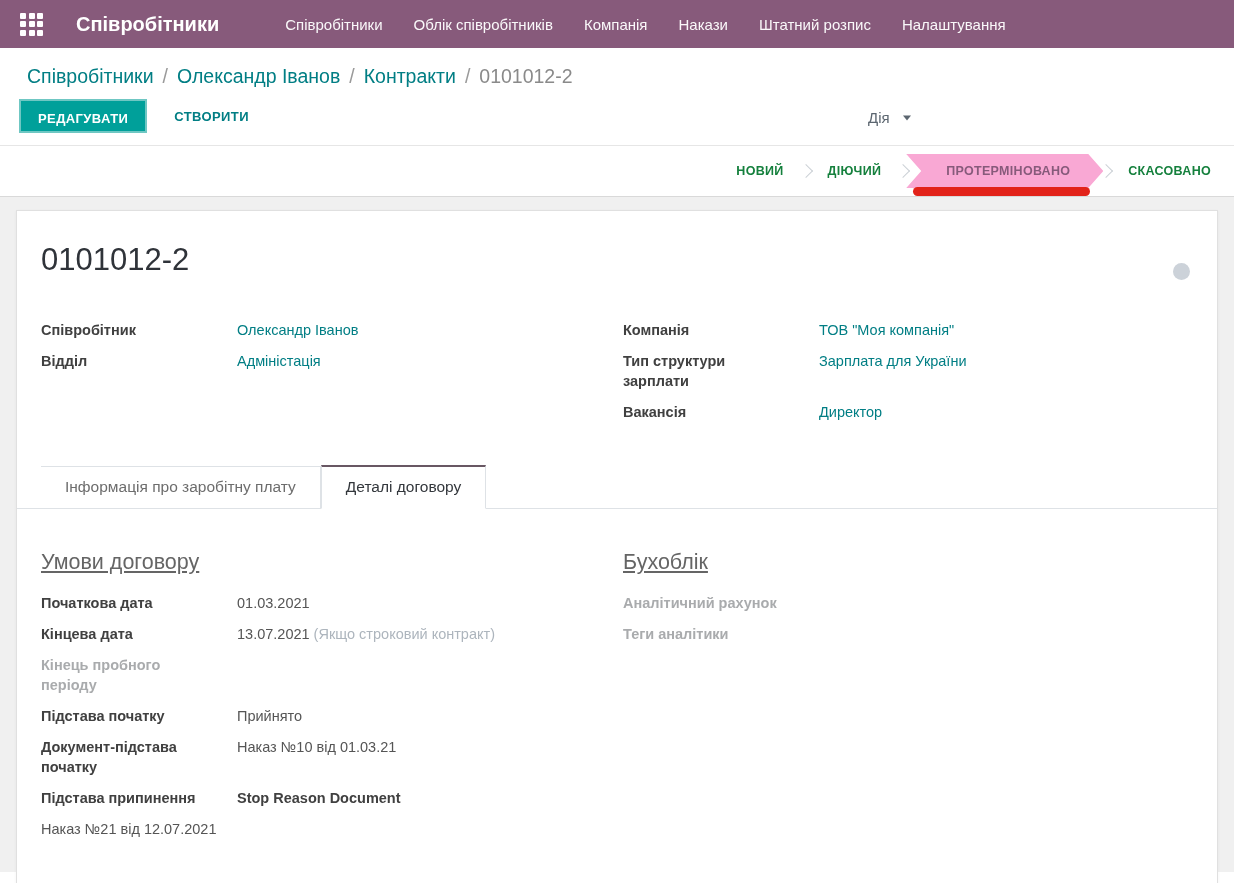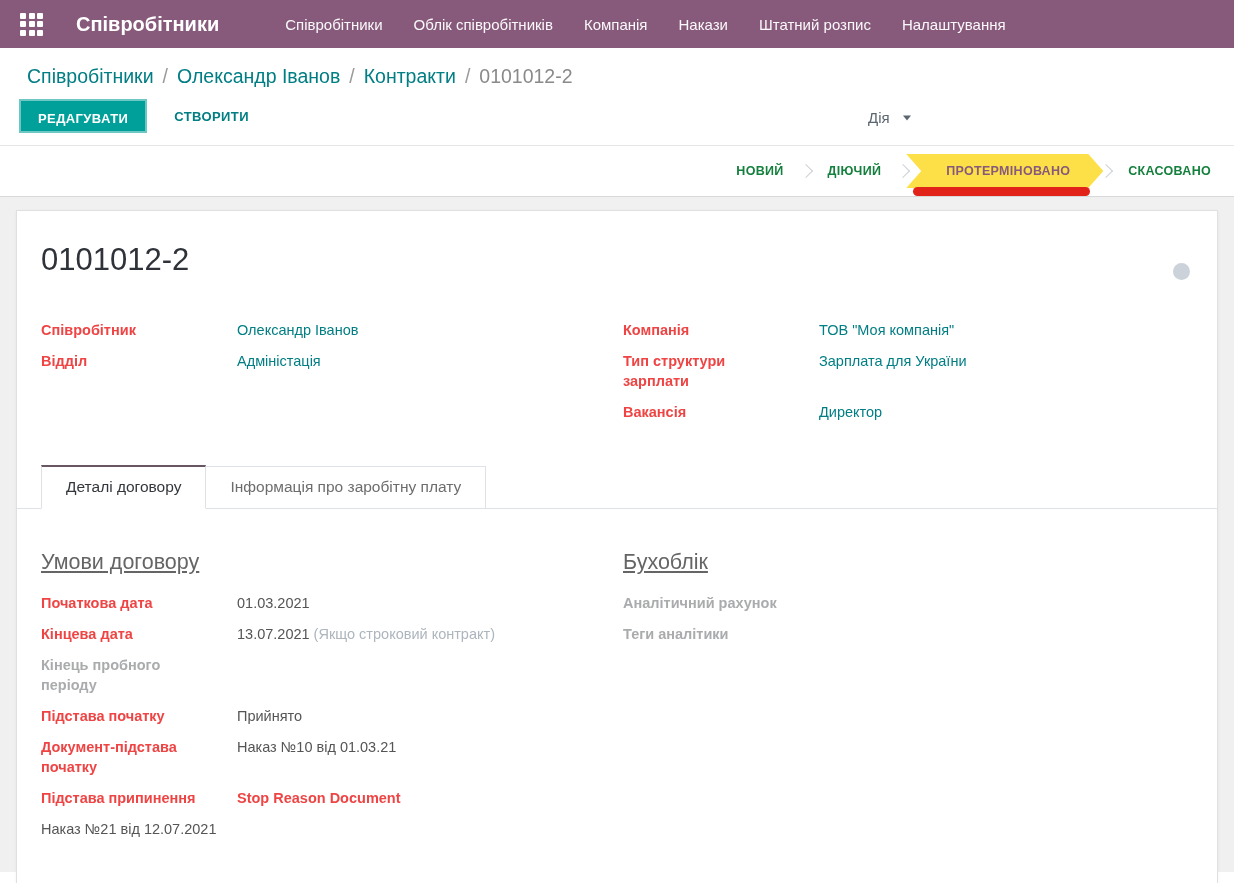--- a/index.html
+++ b/index.html
@@ -59,21 +59,21 @@
   .step {
     font-size:12.5px; font-weight:700; letter-spacing:.3px; color:#15803d;
     line-height:34px; padding:0 23px; cursor:pointer; white-space:nowrap;
   }
   .chev {
     width:10px; height:10px; border-top:1px solid #ccd1d6; border-right:1px solid #ccd1d6;
     transform:rotate(45deg); margin:0 -6px; flex:none;
   }
   .step-active-wrap { position:relative; margin:0 4px; cursor:pointer; }
   .step-active {
-    background:#fde047; color:#875A7B; font-weight:700; font-size:12.5px; letter-spacing:.3px;
+    background:#f9a8d4; color:#875A7B; font-weight:700; font-size:12.5px; letter-spacing:.3px;
     line-height:34px; padding:0 33px 0 40px; white-space:nowrap;
     clip-path:polygon(0 0, calc(100% - 15px) 0, 100% 50%, calc(100% - 15px) 100%, 0 100%, 15px 50%);
   }
   .red-underline {
     position:absolute; left:7px; right:13px; bottom:-8px; height:9px;
     background:#E2231A; border-radius:5px; z-index:3;
   }
 
   
   .content { background:#f0f0f0; height:675px; padding:13px 16px 0; }
@@ -87,21 +87,21 @@
     border-radius:50%; background:#ccd2d9; cursor:pointer;
   }
 
   .fieldgroup { display:flex; margin-top:39px; }
   .col-left  { width:582px; flex:none; }
   .col-right { flex:1; }
   .fgrid {
     display:grid; grid-template-columns:196px 1fr; row-gap:11px; align-items:start;
     font-size:14.5px;
   }
-  .flabel { font-weight:700; color:#ef4444; padding-right:36px; line-height:20px; }
+  .flabel { font-weight:700; color:#404040; padding-right:36px; line-height:20px; }
   .flabel.muted { color:#a9abad; }
   .fvalue { color:#555; line-height:20px; }
   .fvalue .vlink { color:#017E84; cursor:pointer; }
   .hint { color:#adb5bd; }
 
   
   .tabs {
     display:flex; margin:43px -24px 0; padding:0 24px;
     border-bottom:1px solid #dee2e6; align-items:flex-end;
   }
@@ -199,22 +199,22 @@
           <div class="fvalue"><span class="vlink">ТОВ "Моя компанія"</span></div>
           <div class="flabel">Тип структури зарплати</div>
           <div class="fvalue"><span class="vlink">Зарплата для України</span></div>
           <div class="flabel">Вакансія</div>
           <div class="fvalue"><span class="vlink">Директор</span></div>
         </div>
       </div>
     </div>
 
     <div class="tabs">
+      <div class="tab inactive">Інформація про заробітну плату</div>
       <div class="tab active">Деталі договору</div>
-      <div class="tab inactive">Інформація про заробітну плату</div>
     </div>
 
     <div class="sections">
       <div class="col-left">
         <h2 class="section-title">Умови договору</h2>
         <div class="fgrid">
           <div class="flabel">Початкова дата</div>
           <div class="fvalue">01.03.2021</div>
 
           <div class="flabel">Кінцева дата</div>

